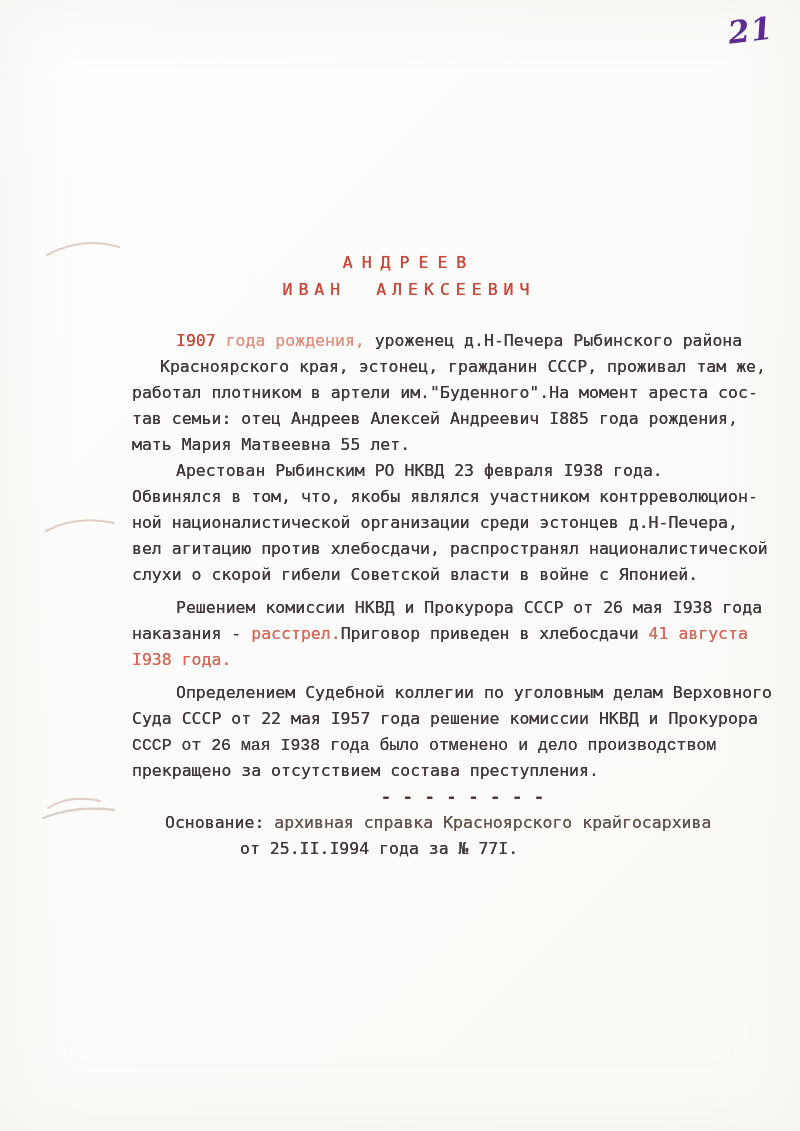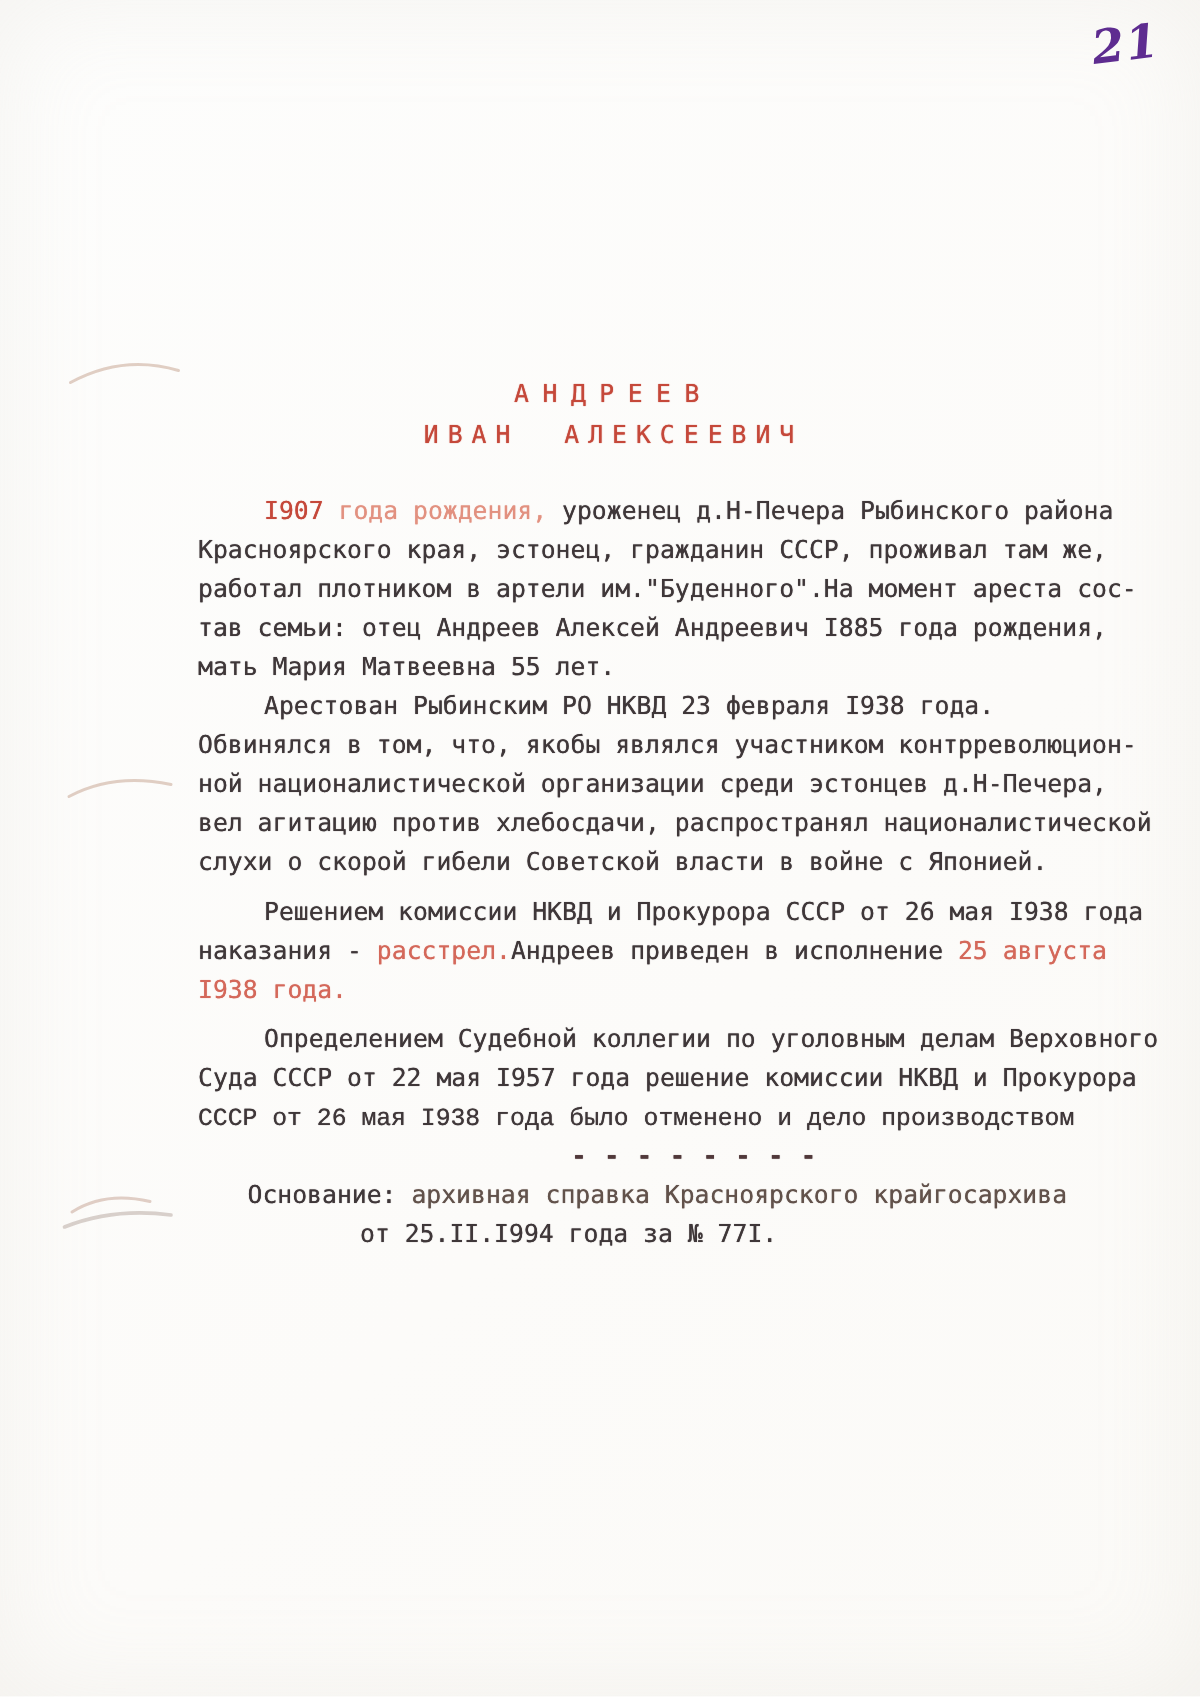--- a/index.html
+++ b/index.html
@@ -51,43 +51,44 @@
   </svg>
 
   <div class="title" style="color: rgb(197, 72, 58);">
     <div class="title-l1">АНДРЕЕВ</div>
     <div class="title-l2">ИВАН АЛЕКСЕЕВИЧ</div>
   </div>
 
   <div class="docbody" id="docbody">
       <div>
         <div class="line" style="padding-left: 44px;"><span style="color: rgb(197, 72, 58);">I907 </span><span style="color: rgb(226, 145, 128);">года рождения,</span><span style="color: rgb(63, 55, 57);"> уроженец д.Н-Печера Рыбинского района</span></div>
-        <div class="line"><span style="color: rgb(63, 55, 57);">Красноярского края, эстонец, гражданин СССР, проживал там же,</span></div>
+        <div class="line"><span style="color: rgb(63, 55, 57); margin-left: 28px;">Красноярского края, эстонец, гражданин СССР, проживал там же,</span></div>
         <div class="line"><span style="color: rgb(63, 55, 57);">работал плотником в артели им."Буденного".На момент ареста сос-</span></div>
         <div class="line"><span style="color: rgb(63, 55, 57);">тав семьи: отец Андреев Алексей Андреевич I885 года рождения,</span></div>
         <div class="line"><span style="color: rgb(63, 55, 57);">мать Мария Матвеевна 55 лет.</span></div>
       </div>
       <div>
         <div class="line" style="padding-left: 44px;"><span style="color: rgb(63, 55, 57);">Арестован Рыбинским РО НКВД 23 февраля I938 года.</span></div>
       </div>
       <div>
         <div class="line"><span style="color: rgb(63, 55, 57);">Обвинялся в том, что, якобы являлся участником контрреволюцион-</span></div>
         <div class="line"><span style="color: rgb(63, 55, 57);">ной националистической организации среди эстонцев д.Н-Печера,</span></div>
         <div class="line"><span style="color: rgb(63, 55, 57);">вел агитацию против хлебосдачи, распространял националистической</span></div>
         <div class="line"><span style="color: rgb(63, 55, 57);">слухи о скорой гибели Советской власти в войне с Японией.</span></div>
       </div>
       <div style="margin-top: 7px;">
         <div class="line" style="padding-left: 44px;"><span style="color: rgb(63, 55, 57);">Решением комиссии НКВД и Прокурора СССР от 26 мая I938 года</span></div>
-        <div class="line"><span style="color: rgb(63, 55, 57);">наказания - </span><span style="color: rgb(212, 104, 90);">расстрел.</span><span style="color: rgb(63, 55, 57);">Андреев приведен в исполнение </span><span style="color: rgb(212, 104, 90);">25 августа</span></div>
+        <div class="line"><span style="color: rgb(63, 55, 57);">наказания - </span><span style="color: rgb(212, 104, 90);">расстрел.</span><span style="color: rgb(63, 55, 57);">Приговор приведен в хлебосдачи </span><span style="color: rgb(212, 104, 90);">41 августа</span></div>
         <div class="line"><span style="color: rgb(212, 104, 90);">I938 года.</span></div>
       </div>
       <div style="margin-top: 7px;">
         <div class="line" style="padding-left: 44px;"><span style="color: rgb(63, 55, 57);">Определением Судебной коллегии по уголовным делам Верховного</span></div>
         <div class="line"><span style="color: rgb(63, 55, 57);">Суда СССР от 22 мая I957 года решение комиссии НКВД и Прокурора</span></div>
         <div class="line"><span style="color: rgb(63, 55, 57); font-family: Liberation Mono, monospace;">СССР от 26 мая I938 года было отменено и дело производством</span></div>
+        <div class="line"><span style="color: rgb(63, 55, 57);">прекращено за отсутствием состава преступления.</span></div>
       </div>
       <div>
         <div class="line" style="text-align: center; font-weight: bold; letter-spacing: 1px;"><span style="color: rgb(80, 56, 58);">- - - - - - - -</span></div>
       </div>
       <div>
         <div class="line" style="padding-left: 33px;"><span style="color: rgb(63, 55, 57);">Основание: </span><span style="color: rgb(98, 82, 75);">архивная справка Красноярского крайгосархива</span></div>
         <div class="line" style="padding-left: 108px;"><span style="color: rgb(63, 55, 57);">от 25.II.I994 года за № 77I.</span></div>
       </div>
     </div>
 

